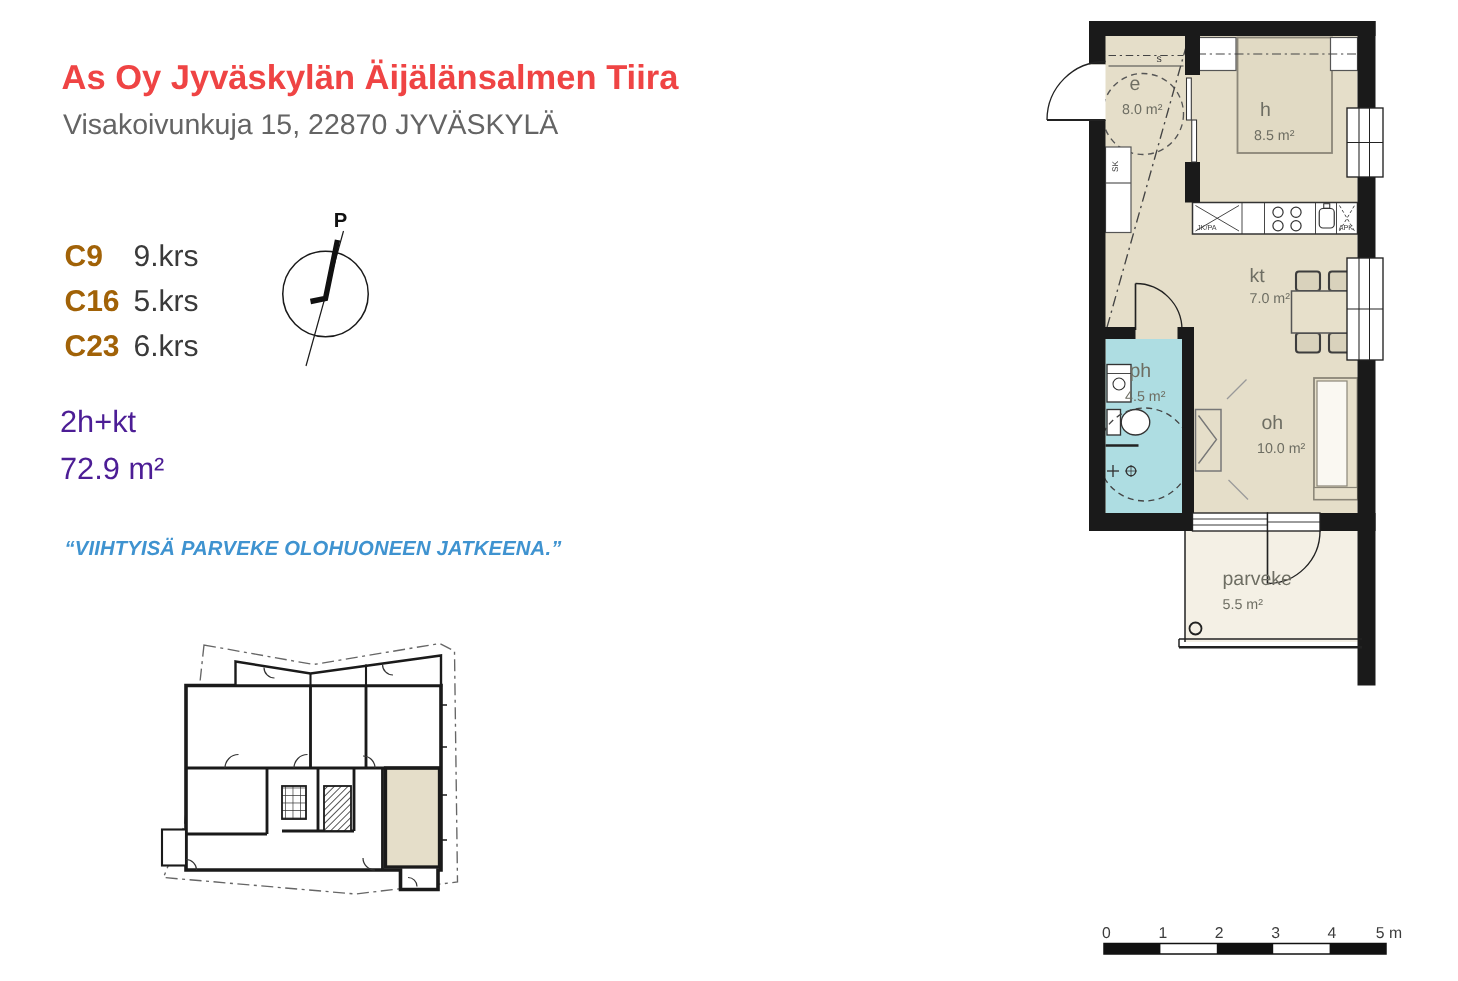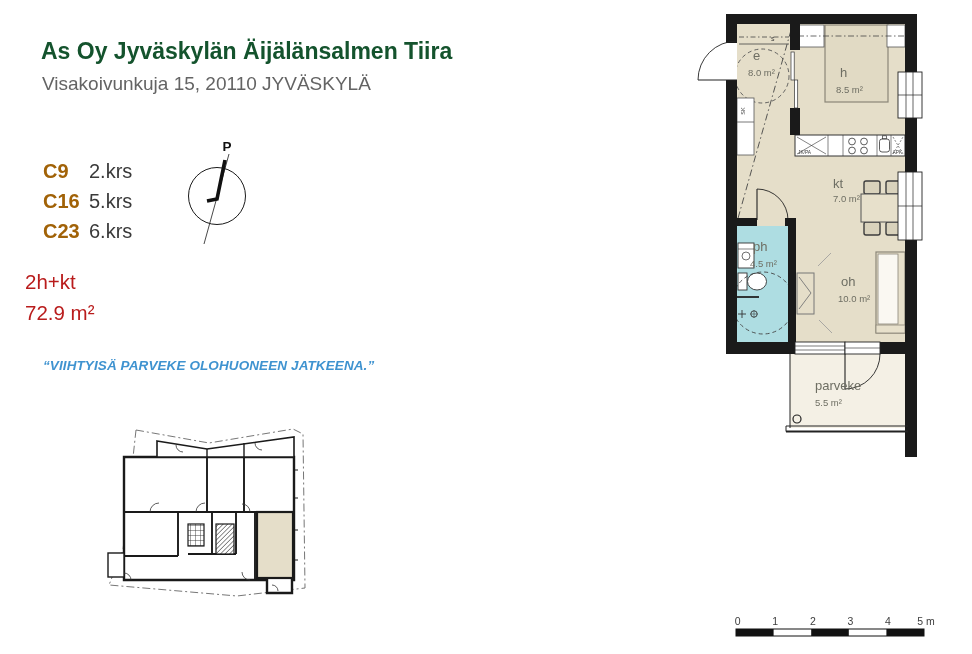--- a/index.html
+++ b/index.html
@@ -1,43 +1,43 @@
 <!DOCTYPE html>
 <html><head>
 <meta charset="utf-8">
 <style>
   html,body{margin:0;padding:0;background:#fff;}
   .canvas{position:relative;width:972px;height:654px;background:#ffffff;overflow:hidden;
           font-family:"Liberation Sans",sans-serif;}
-  .title{position:absolute;left:41px;top:38px;font-size:23px;font-weight:700;color:#14532d;}
+  .title{position:absolute;left:41px;top:38px;font-size:23px;font-weight:700;color:#ef4444;}
   .address{position:absolute;left:42px;top:73px;font-size:19px;font-weight:400;color:#646464;}
   .apt-list{position:absolute;left:43px;top:156px;font-size:20px;color:#3a3a3a;line-height:30px;}
   .apt-row{white-space:nowrap;}
   .apt-code{display:inline-block;width:46px;font-weight:700;color:#a16207;}
-  .summary{position:absolute;left:25px;top:266px;font-size:20.5px;color:#b91c1c;line-height:31px;}
+  .summary{position:absolute;left:40px;top:266px;font-size:20.5px;color:#4c1d95;line-height:31px;}
   .quote{position:absolute;left:43px;top:358px;font-size:13.5px;font-style:italic;font-weight:700;
          color:#3f93d0;letter-spacing:.1px;text-align:right;}
   svg{position:absolute;overflow:visible;}
   svg text{font-family:"Liberation Sans",sans-serif;}
   .room-code{fill:#6e6e63;font-size:13px;}
   .room-area{fill:#6e6e63;font-size:9.5px;}
   .fixture-label{fill:#3a3a3a;font-size:4.8px;}
   .scale-num{fill:#3c3c3c;font-size:10.5px;}
 </style>
 </head>
 <body>
 
 <div class="canvas">
 
   <div class="title">As Oy Jyväskylän Äijälänsalmen Tiira</div>
-  <div class="address">Visakoivunkuja 15, 20110 JYVÄSKYLÄ</div>
+  <div class="address">Visakoivunkuja 15, 22870 JYVÄSKYLÄ</div>
 
   <div class="apt-list">
     <div class="apt-row">
-      <span class="apt-code">C9</span><span class="apt-floor">2.krs</span>
+      <span class="apt-code">C9</span><span class="apt-floor">9.krs</span>
     </div>
     <div class="apt-row">
       <span class="apt-code">C16</span><span class="apt-floor">5.krs</span>
     </div>
     <div class="apt-row">
       <span class="apt-code">C23</span><span class="apt-floor">6.krs</span>
     </div>
   </div>
 
   <svg style="left:180px;top:128px" width="88" height="122" viewBox="180 128 88 122">

